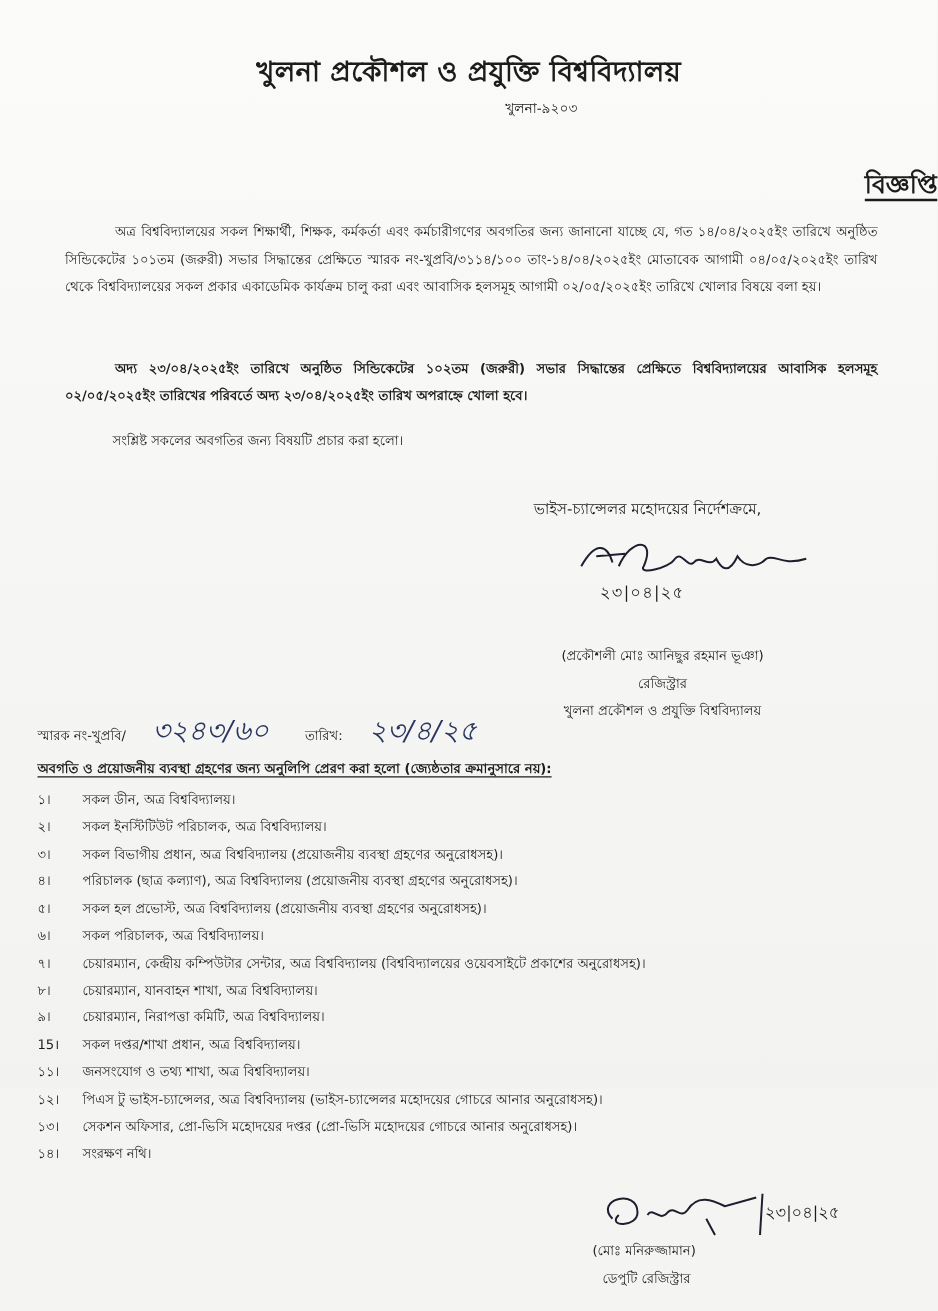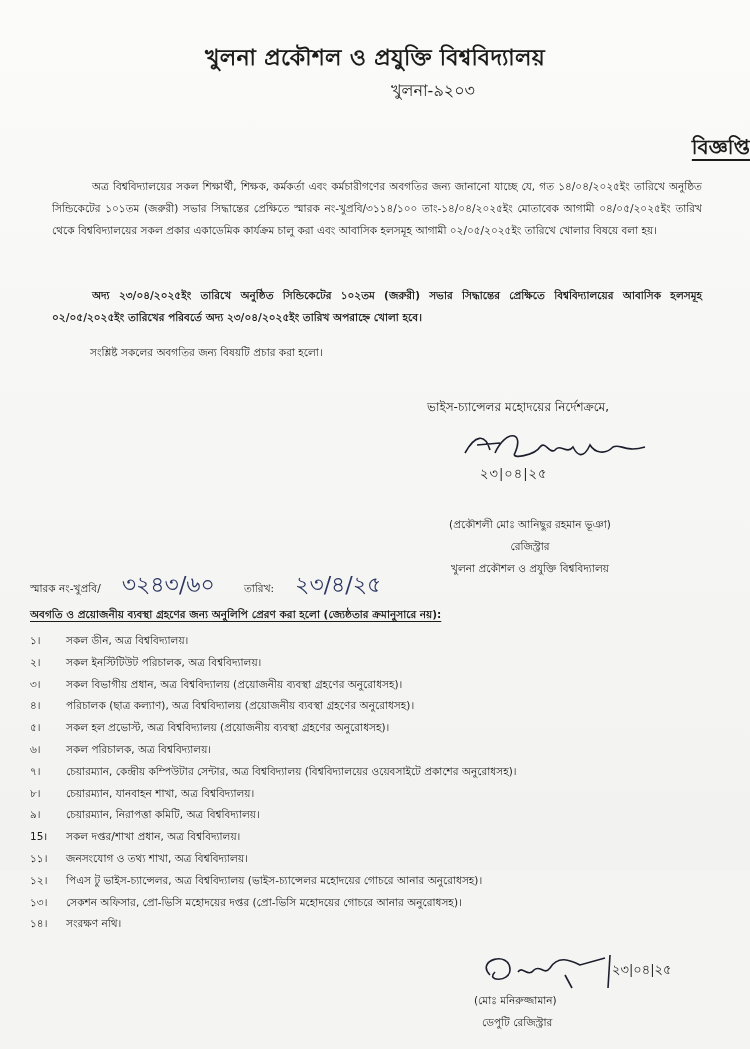--- a/index.html
+++ b/index.html
@@ -4,37 +4,37 @@
 <style>
   * { box-sizing: border-box; margin: 0; padding: 0; }
   html, body { width: 750px; height: 1049px; background: #f4f4f2; overflow: hidden; }
   body { font-family: "DejaVu Sans", "Liberation Sans", sans-serif; color: #1c1c1c; }
   .page {
     position: relative; width: 750px; height: 871px;
     background: linear-gradient(180deg, #fbfbfa 0%, #f6f6f4 50%, #f2f2f0 100%);
   }
   .abs { position: absolute; white-space: nowrap; }
   .title { left: 0; right: 0; top: 40px; text-align: center; font-size: 22px; font-weight: bold; letter-spacing: 0.3px; }
-  .subtitle { left: 0; right: 0; top: 78px; text-align: center; font-size: 16px; padding-left: 116px; }
+  .subtitle { left: 0; right: 0; top: 78px; text-align: center; font-size: 11px; padding-left: 116px; }
   .notice-heading { left: 0; right: 0; top: 132px; text-align: right; font-size: 20px; font-weight: bold; }
   .notice-heading span { text-decoration: underline; text-underline-offset: 5px; }
   .para { left: 52px; width: 650px; font-size: 10.5px; line-height: 22px; text-align: justify; white-space: normal; }
   .para p { text-indent: 40px; }
   .p1 { top: 175px; }
   .p2 { top: 284px; font-weight: bold; }
   .p3 { top: 345px; left: 90px; font-size: 10.5px; }
   .p4 { top: 398px; left: 427px; font-size: 12px; }
   .sig1 { left: 455px; top: 425px; width: 200px; height: 40px; }
   .sig1-date { left: 480px; top: 464px; font-size: 13px; font-family: "DejaVu Serif", serif; letter-spacing: 1px; }
   .signer { left: 380px; width: 300px; text-align: center; font-size: 10.5px; margin-top: 34px; }
   .signer-name { top: 483px; }
   .signer-title { top: 505px; }
   .signer-org { top: 527px; }
   .memo { top: 567px; left: 30px; font-size: 10.5px; display: flex; align-items: baseline; gap: 21px; }
-  .handwritten { font-family: "DejaVu Serif", serif; font-size: 22px; color: #2a3560; }
+  .handwritten { font-family: "DejaVu Serif", serif; font-size: 22px; color: #2a3560; font-style: italic; }
   .memo .date-label { margin-left: 8px; }
   .dist-heading { top: 607px; left: 30px; font-size: 10.5px; font-weight: bold; text-decoration: underline; text-underline-offset: 3px; }
   .dist-list { top: 630px; left: 30px; list-style: none; font-size: 10.5px; }
   .dist-list li { height: 21.8px; line-height: 21.8px; display: flex; }
   .dist-list .num { width: 36px; display: inline-block; }
   .sig2 { left: 470px; top: 950px; width: 160px; height: 40px; }
   .sig2-date { left: 612px; top: 960px; font-size: 13px; font-family: "DejaVu Serif", serif; }
   .dr-name { left: 474px; top: 993px; font-size: 10.5px; }
   .dr-title { left: 482px; top: 1015px; font-size: 10.5px; }
 </style>

